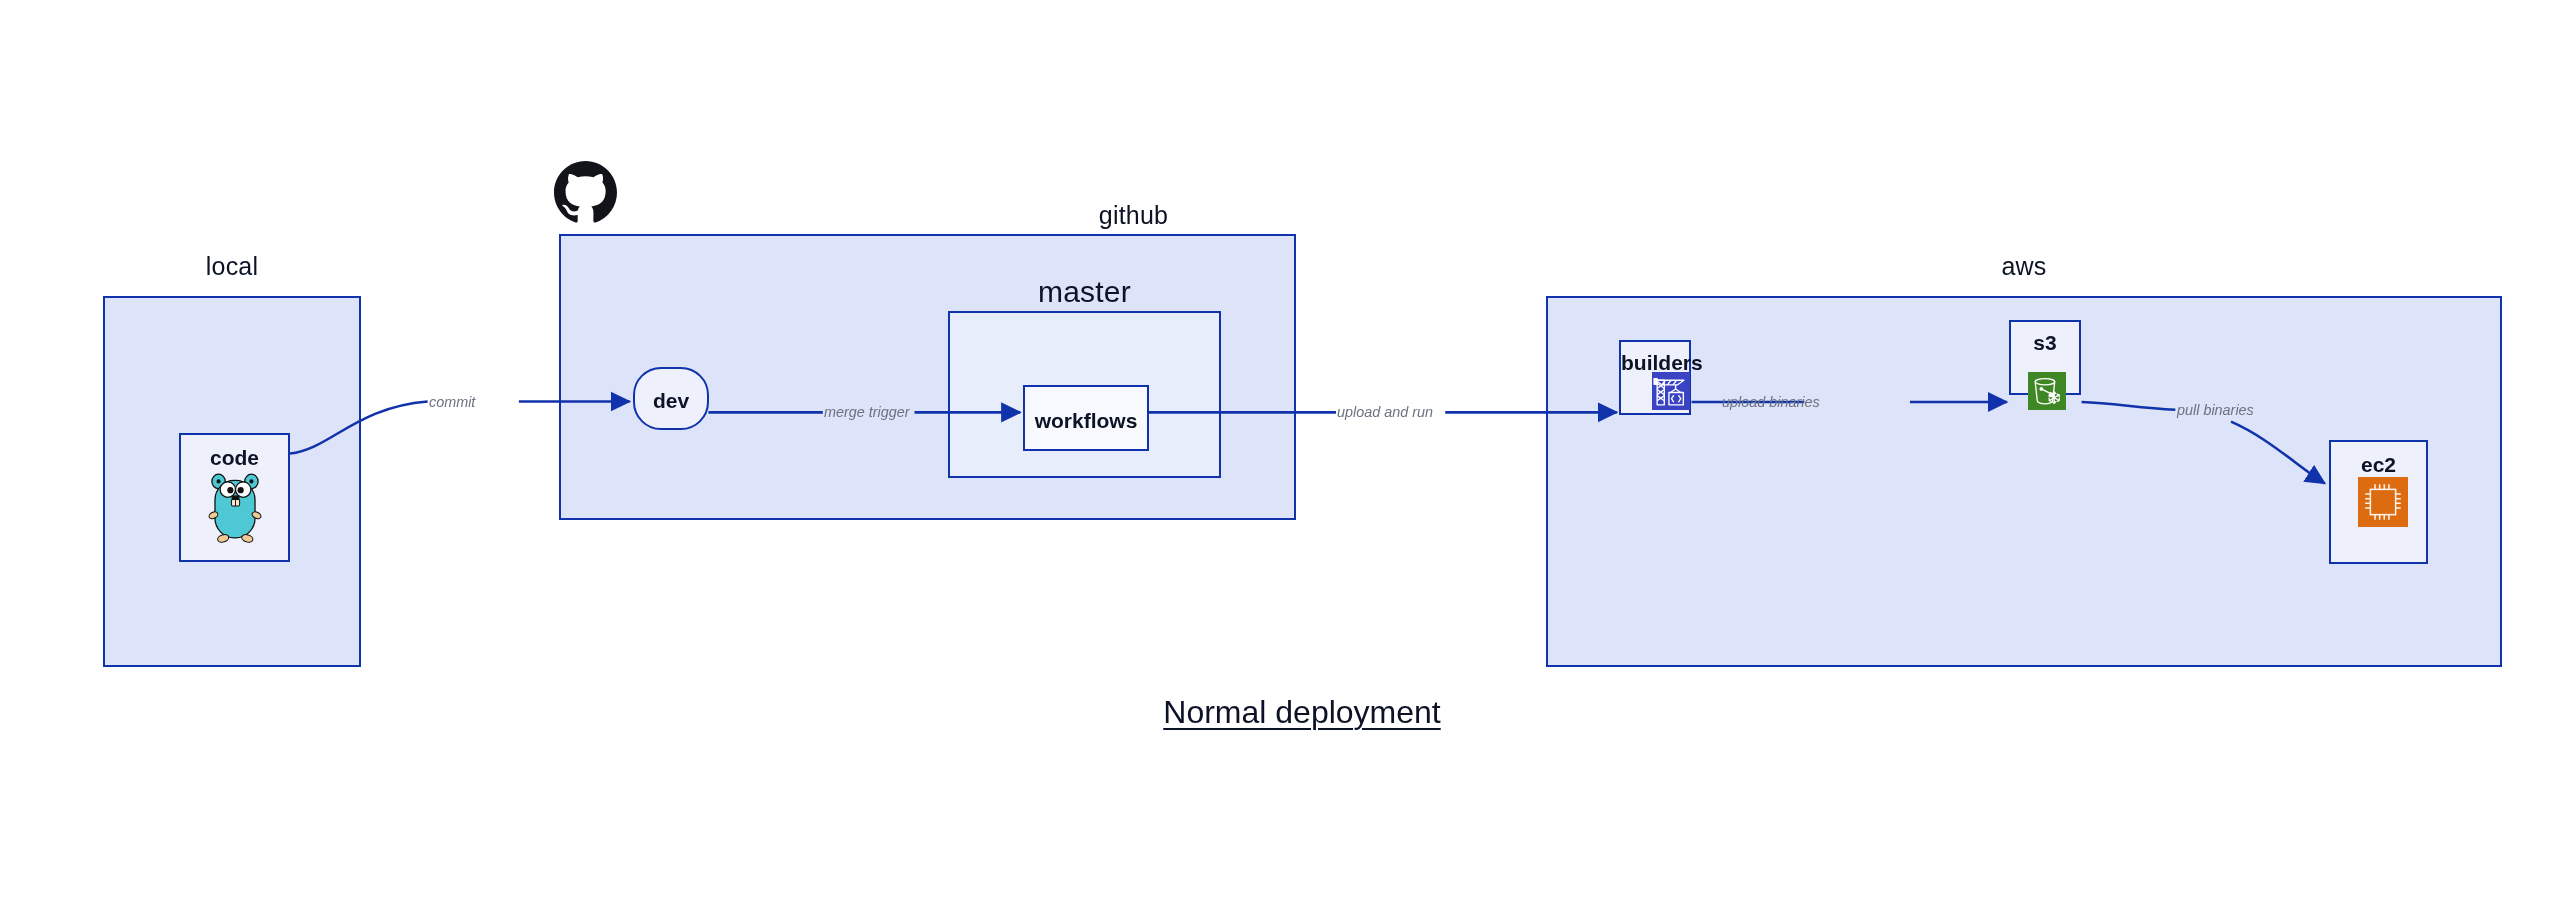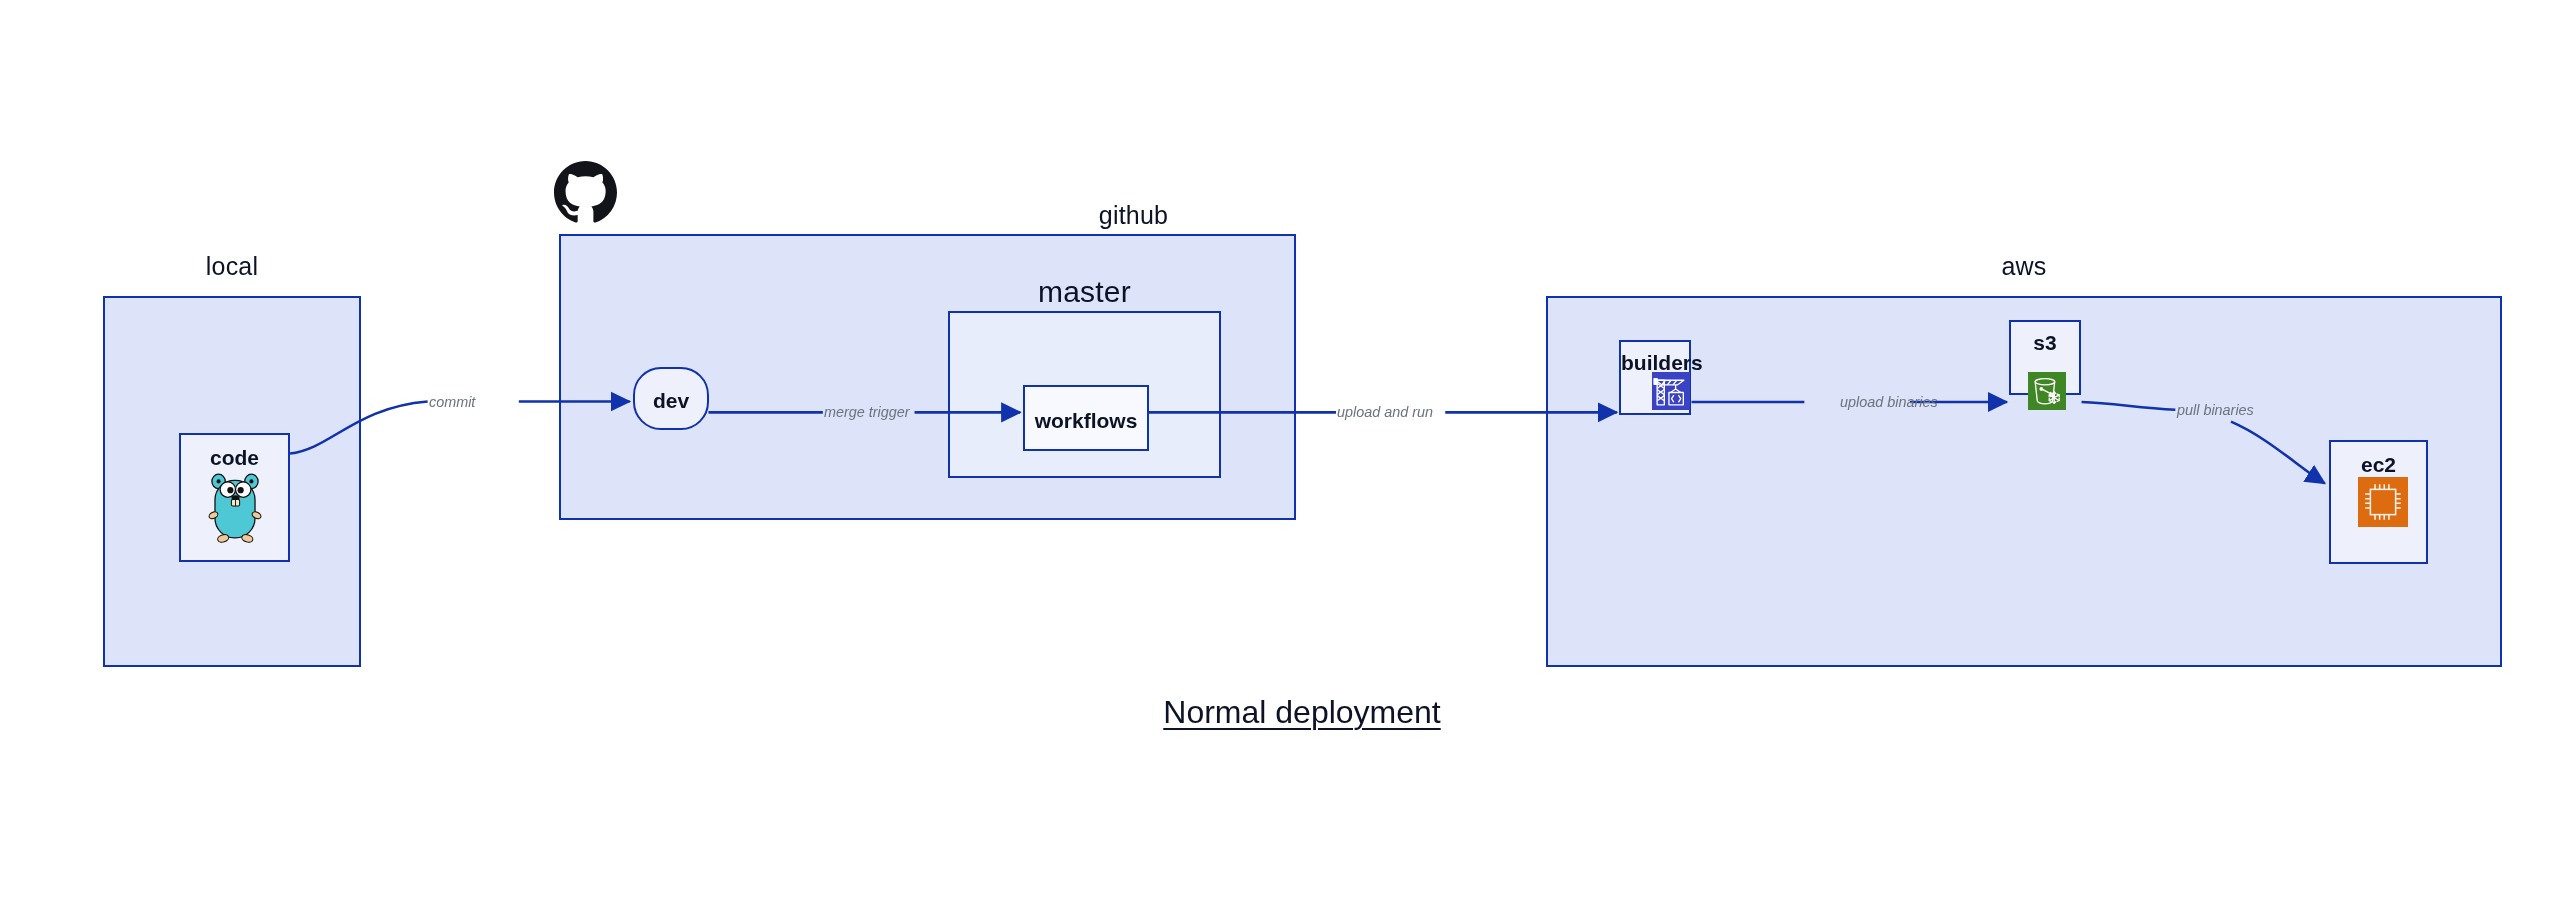--- a/index.html
+++ b/index.html
@@ -264,21 +264,21 @@
 
   <div class="edge-label" style="left:429px; top:395px;">
     <span>commit</span>
   </div>
   <div class="edge-label" style="left:824px; top:405px;">
     <span>merge trigger</span>
   </div>
   <div class="edge-label" style="left:1337px; top:405px;">
     <span>upload and run</span>
   </div>
-  <div class="edge-label" style="left:1840px; top:395px;">
+  <div class="edge-label" style="left:1722px; top:395px;">
     <span>upload binaries</span>
   </div>
   <div class="edge-label" style="left:2177px; top:403px;">
     <span>pull binaries</span>
   </div>
 
   <div class="diagram-title" style="left:0; top:694px; width:2604px; text-align:center;">
     <span>Normal deployment</span>
   </div>
 

